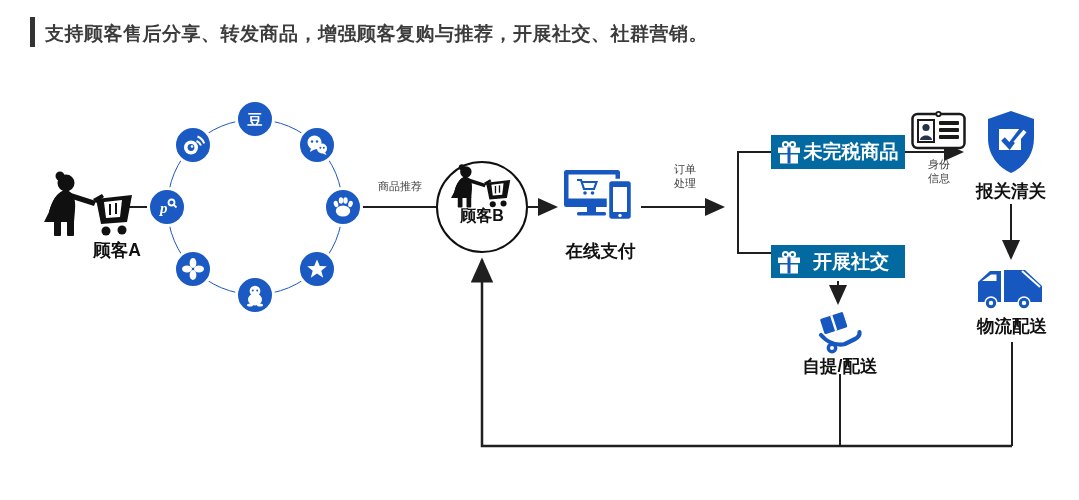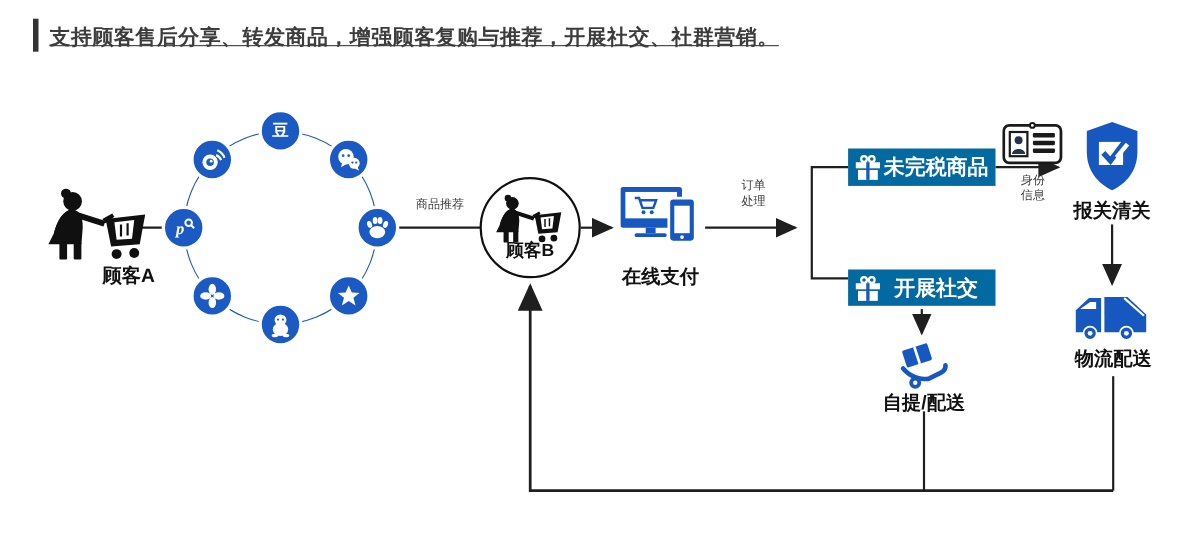--- a/index.html
+++ b/index.html
@@ -3,30 +3,30 @@
 <meta charset="utf-8">
 <style>
   html,body{margin:0;padding:0;background:#ffffff;}
   body{font-family:"Liberation Sans","DejaVu Sans",sans-serif;}
   .canvas{position:relative;width:1079px;height:500px;background:#fff;overflow:hidden;}
   .abs{position:absolute;}
   .node-label{font-weight:bold;color:#111;font-size:17.5px;text-align:center;line-height:1.15;}
   .edge-label{font-size:11px;color:#3d3d3d;text-align:center;line-height:1.25;}
   .edge-label span{display:block;}
   .title-bar{width:5px;height:30px;background:#333;}
-  .title-text{font-size:19px;font-weight:bold;color:#3c3c3c;white-space:nowrap;letter-spacing:.5px;text-decoration:underline;}
+  .title-text{font-size:19px;font-weight:bold;color:#3c3c3c;white-space:nowrap;letter-spacing:.5px;}
   .ring{width:176px;height:176px;border:1.5px solid #1b5ac2;border-radius:50%;box-sizing:border-box;}
   .hub{width:114px;height:114px;border-radius:50%;background:radial-gradient(circle at 38% 30%,#2368d2 0%,#1557b8 55%,#0d4aa6 100%);
        display:flex;flex-direction:column;align-items:center;justify-content:center;box-shadow:0 2px 4px rgba(13,60,130,.35);}
   .hub-label{color:#fff;font-weight:bold;font-size:13.5px;margin-top:3px;white-space:nowrap;}
   .sat{width:34px;height:34px;border-radius:50%;background:#1b5ac2;border:3px solid #fff;box-sizing:content-box;
        display:flex;align-items:center;justify-content:center;color:#fff;}
   .sat .glyph{font-size:15px;font-weight:bold;line-height:1;}
   .cust-circle{width:92px;height:92px;border-radius:50%;border:2.5px solid #101010;background:#fff;box-sizing:border-box;
-       display:flex;flex-direction:column;align-items:center;justify-content:center;}
+       display:flex;flex-direction:column;align-items:center;}
   .cust-circle .node-label{font-size:16px;margin-top:-2px;}
   .banner{background:#0369a1;display:flex;align-items:center;box-sizing:border-box;padding:0 4px 0 6px;}
   .banner-text{flex:1;text-align:center;color:#fff;font-weight:bold;font-size:19px;white-space:nowrap;}
   svg{display:block;}
 </style>
 </head>
 <body>
 
 <div class="canvas">
 

